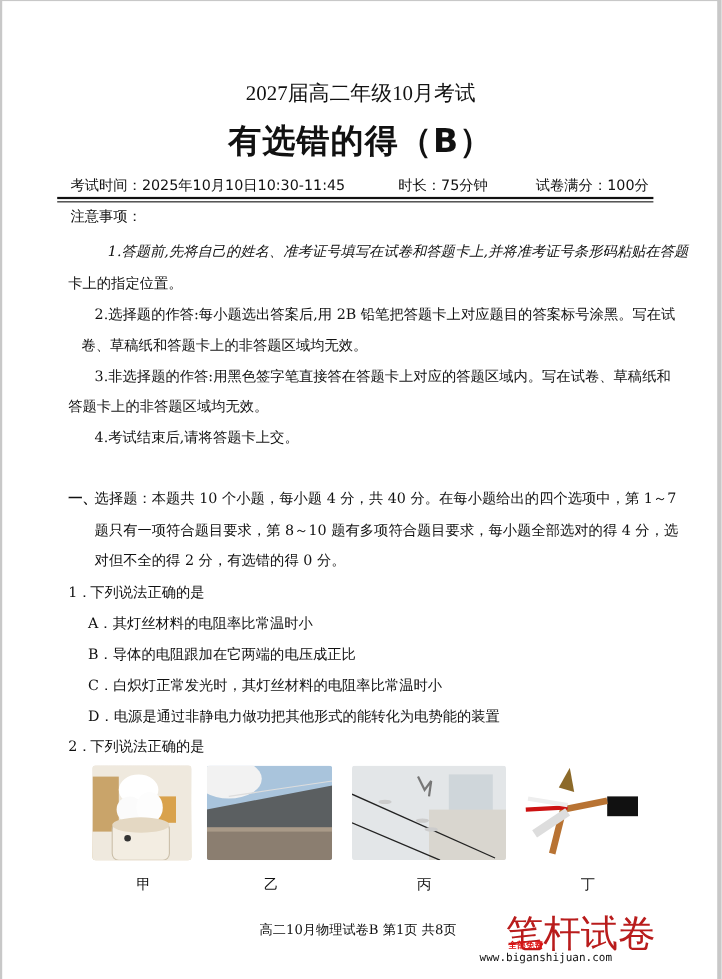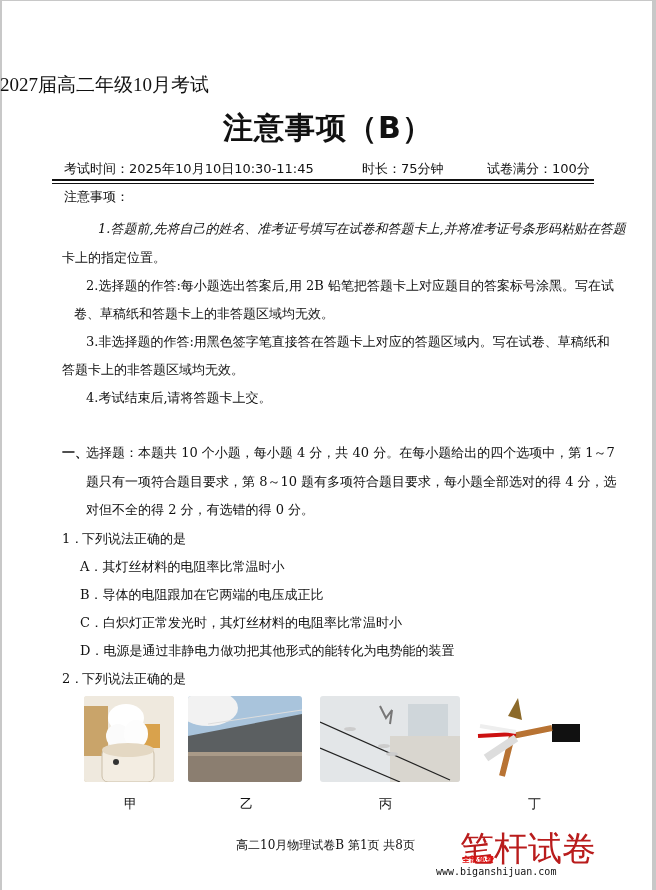--- a/index.html
+++ b/index.html
@@ -1,19 +1,19 @@
 <!DOCTYPE html>
 <html><head>
 <meta charset="utf-8">
 <style>
   html, body { margin:0; padding:0; }
   body { width:656px; height:890px; background:#c8c8c8; position:relative; overflow:hidden; font-family:"DejaVu Serif","Liberation Serif",serif; color:#111; }
   .page { position:absolute; left:2px; top:1px; width:650px; height:889px; background:#fff; }
   .abs { position:absolute; white-space:nowrap; }
-  .subtitle { left:0; width:656px; top:72px; font-size:19px; font-family:"Liberation Serif","DejaVu Serif",serif; }
+  .subtitle { left:0; width:656px; text-align:center; top:72px; font-size:19px; font-family:"Liberation Serif","DejaVu Serif",serif; }
   .title { left:0; width:656px; text-align:center; top:108px; font-size:30px; font-weight:bold; font-family:"DejaVu Sans","Liberation Sans",sans-serif; letter-spacing:1px; }
   .meta { top:160px; font-size:13px; font-family:"DejaVu Sans","Liberation Sans",sans-serif; }
   .rule1 { position:absolute; left:52px; width:542px; top:179px; height:0; border-top:2px solid #111; }
   .rule2 { position:absolute; left:52px; width:542px; top:183px; height:0; border-top:1px solid #111; }
   .notice-head { left:64px; top:188px; font-size:13px; font-family:"DejaVu Sans","Liberation Sans",sans-serif; }
   .para { font-size:13px; }
   .sec { font-size:13px; }
   .sec b { font-family:"DejaVu Sans","Liberation Sans",sans-serif; }
   .img { position:absolute; border-radius:3px; overflow:hidden; }
   .cap { font-size:13px; }
@@ -21,21 +21,21 @@
   .brand { font-family:"DejaVu Sans","Liberation Sans",sans-serif; font-size:34px; color:#b91c1c; }
   .url { font-family:"DejaVu Sans Mono","Liberation Mono",monospace; font-size:10px; color:#111; }
   .free { font-family:"DejaVu Sans","Liberation Sans",sans-serif; font-size:8px; color:#e01010; font-weight:bold; }
 </style>
 </head>
 <body>
 
 <div class="page"></div>
 
 <div class="abs subtitle">2027届高二年级10月考试</div>
-<div class="abs title">注意事项（B）</div>
+<div class="abs title">有选错的得（B）</div>
 
 <div class="abs meta" style="left:64px;">考试时间：2025年10月10日10:30-11:45</div>
 <div class="abs meta" style="left:362px;">时长：75分钟</div>
 <div class="abs meta" style="left:487px;text-align:right;">试卷满分：100分</div>
 <div class="rule1"></div>
 <div class="rule2"></div>
 
 <div class="abs notice-head">注意事项：</div>
 
 <div class="abs para" style="left:98px; top:220px;font-style:italic;">1.答题前,先将自己的姓名、准考证号填写在试卷和答题卡上,并将准考证号条形码粘贴在答题</div>

